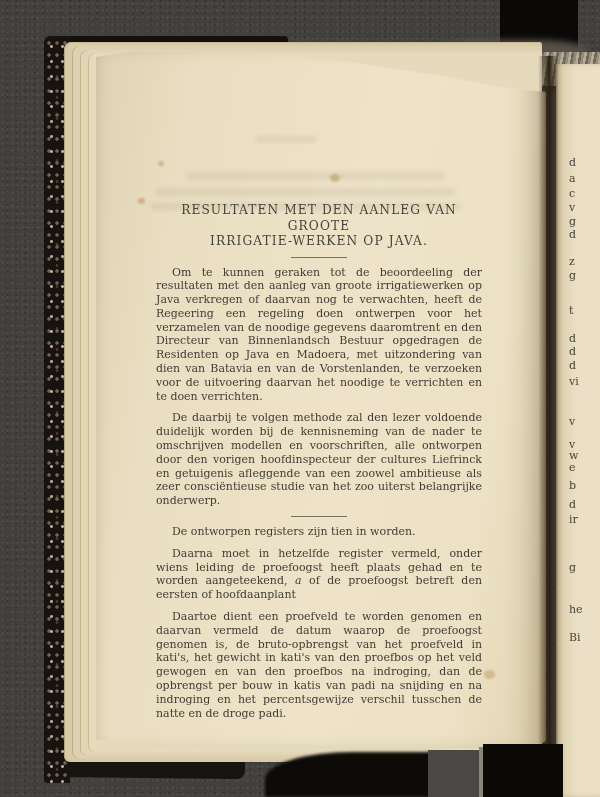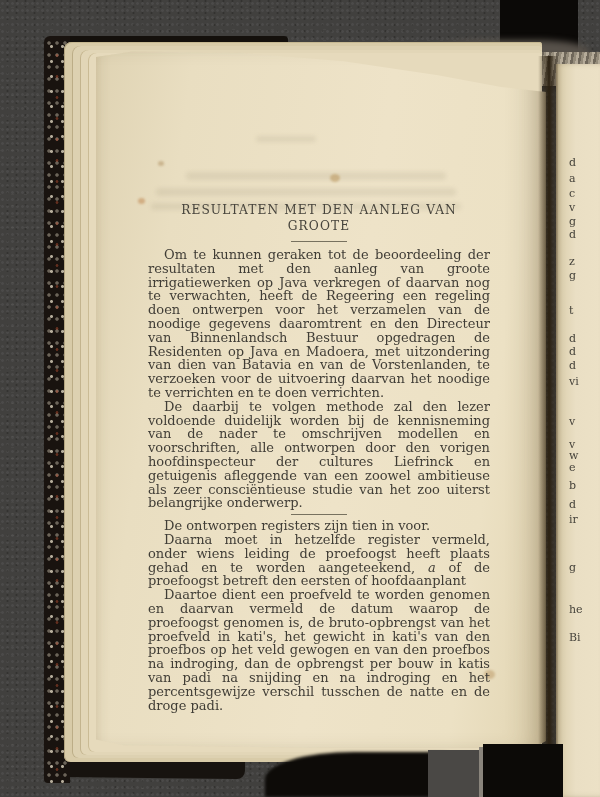--- a/index.html
+++ b/index.html
@@ -53,21 +53,21 @@
     box-shadow:inset -26px 0 30px -18px rgba(90,70,40,.45), inset 8px 0 14px -8px rgba(130,110,70,.28);
     text-decoration:underline;
   }
   .spot{position:absolute;border-radius:50%;filter:blur(1px);}
   .ghost{position:absolute;height:8px;background:rgba(120,112,90,.12);filter:blur(2px);border-radius:4px;}
   
   .text-block{position:absolute;left:52px;top:153px;width:342px;color:#403d36;}
   .title{text-align:center;font-size:12.2px;line-height:15.5px;letter-spacing:1.1px;color:#47443c;margin:0;font-weight:normal;}
   .divider{width:56px;height:1px;background:#77715f;margin:7px auto 6px;}
   .divider2{margin:4px auto;}
-  .text-block p{margin:0;font-size:13px;line-height:13.8px;text-align:justify;text-indent:16px;}
+  .text-block p{margin:8px;font-size:11px;line-height:13.8px;text-align:justify;text-indent:16px;}
   .italic{font-style:italic;}
   
   .gutter{
     position:absolute;left:538px;top:56px;width:20px;height:741px;
     background:linear-gradient(90deg, rgba(60,45,20,0) 0%, rgba(50,38,18,.5) 35%, #2b2112 55%, rgba(43,33,18,.55) 75%, rgba(60,45,25,.12) 100%);
   }
   
   .facing-page{
     position:absolute;left:556px;top:64px;width:44px;height:733px;
     background:linear-gradient(90deg,#d9cca9,#eadfc4 45%,#ece1c6);
@@ -107,29 +107,30 @@
     <div class="ghost" style="left:160px;top:86px;width:60px;height:6px;"></div>
 
     <div class="spot" style="left:62px;top:111px;width:6px;height:5px;background:rgba(150,110,55,.35);"></div>
     <div class="spot" style="left:234px;top:124px;width:10px;height:8px;background:rgba(170,125,55,.4);"></div>
     <div class="spot" style="left:42px;top:148px;width:7px;height:6px;background:rgba(185,120,60,.45);"></div>
     <div class="spot" style="left:388px;top:620px;width:11px;height:9px;background:rgba(165,120,60,.35);"></div>
 
     <div class="text-block">
       <h1 class="title">
         <span>RESULTATEN MET DEN AANLEG VAN GROOTE</span><br>
+        <span>IRRIGATIE-WERKEN OP JAVA.</span>
       </h1>
       <div class="divider"></div>
 
       <p>Om te kunnen geraken tot de beoordeeling der resultaten met den aanleg van groote irrigatiewerken op Java verkregen of daarvan nog te verwachten, heeft de Regeering een regeling doen ontwerpen voor het verzamelen van de noodige gegevens daaromtrent en den Directeur van Binnenlandsch Bestuur opgedragen de Residenten op Java en Madoera, met uitzondering van dien van Batavia en van de Vorstenlanden, te verzoeken voor de uitvoering daarvan het noodige te verrichten en te doen verrichten.</p>
       <p>De daarbij te volgen methode zal den lezer voldoende duidelijk worden bij de kennisneming van de nader te omschrijven modellen en voorschriften, alle ontworpen door den vorigen hoofdinspecteur der cultures Liefrinck en getuigenis afleggende van een zoowel ambitieuse als zeer consciëntieuse studie van het zoo uiterst belangrijke onderwerp.</p>
 
       <div class="divider divider2"></div>
 
-      <p>De ontworpen registers zijn tien in voor.</p>
+      <p>De ontworpen registers zijn tien in worden.</p>
       <p><span>Daarna moet in hetzelfde register vermeld, onder wiens leiding de proefoogst heeft plaats gehad en te worden aangeteekend, </span><span class="italic">a</span><span> of de proefoogst betreft den eersten of hoofdaanplant</span></p>
       <p>Daartoe dient een proefveld te worden genomen en daarvan vermeld de datum waarop de proefoogst genomen is, de bruto-opbrengst van het proefveld in kati's, het gewicht in kati's van den proefbos op het veld gewogen en van den proefbos na indroging, dan de opbrengst per bouw in katis van padi na snijding en na indroging en het percentsgewijze verschil tusschen de natte en de droge padi.</p>
     </div>
   </div>
 
   <div class="facing-page">
     <span class="frag" style="top:93px">d</span>
     <span class="frag" style="top:109px">a</span>
     <span class="frag" style="top:124px">c</span>
     <span class="frag" style="top:138px">v</span>

